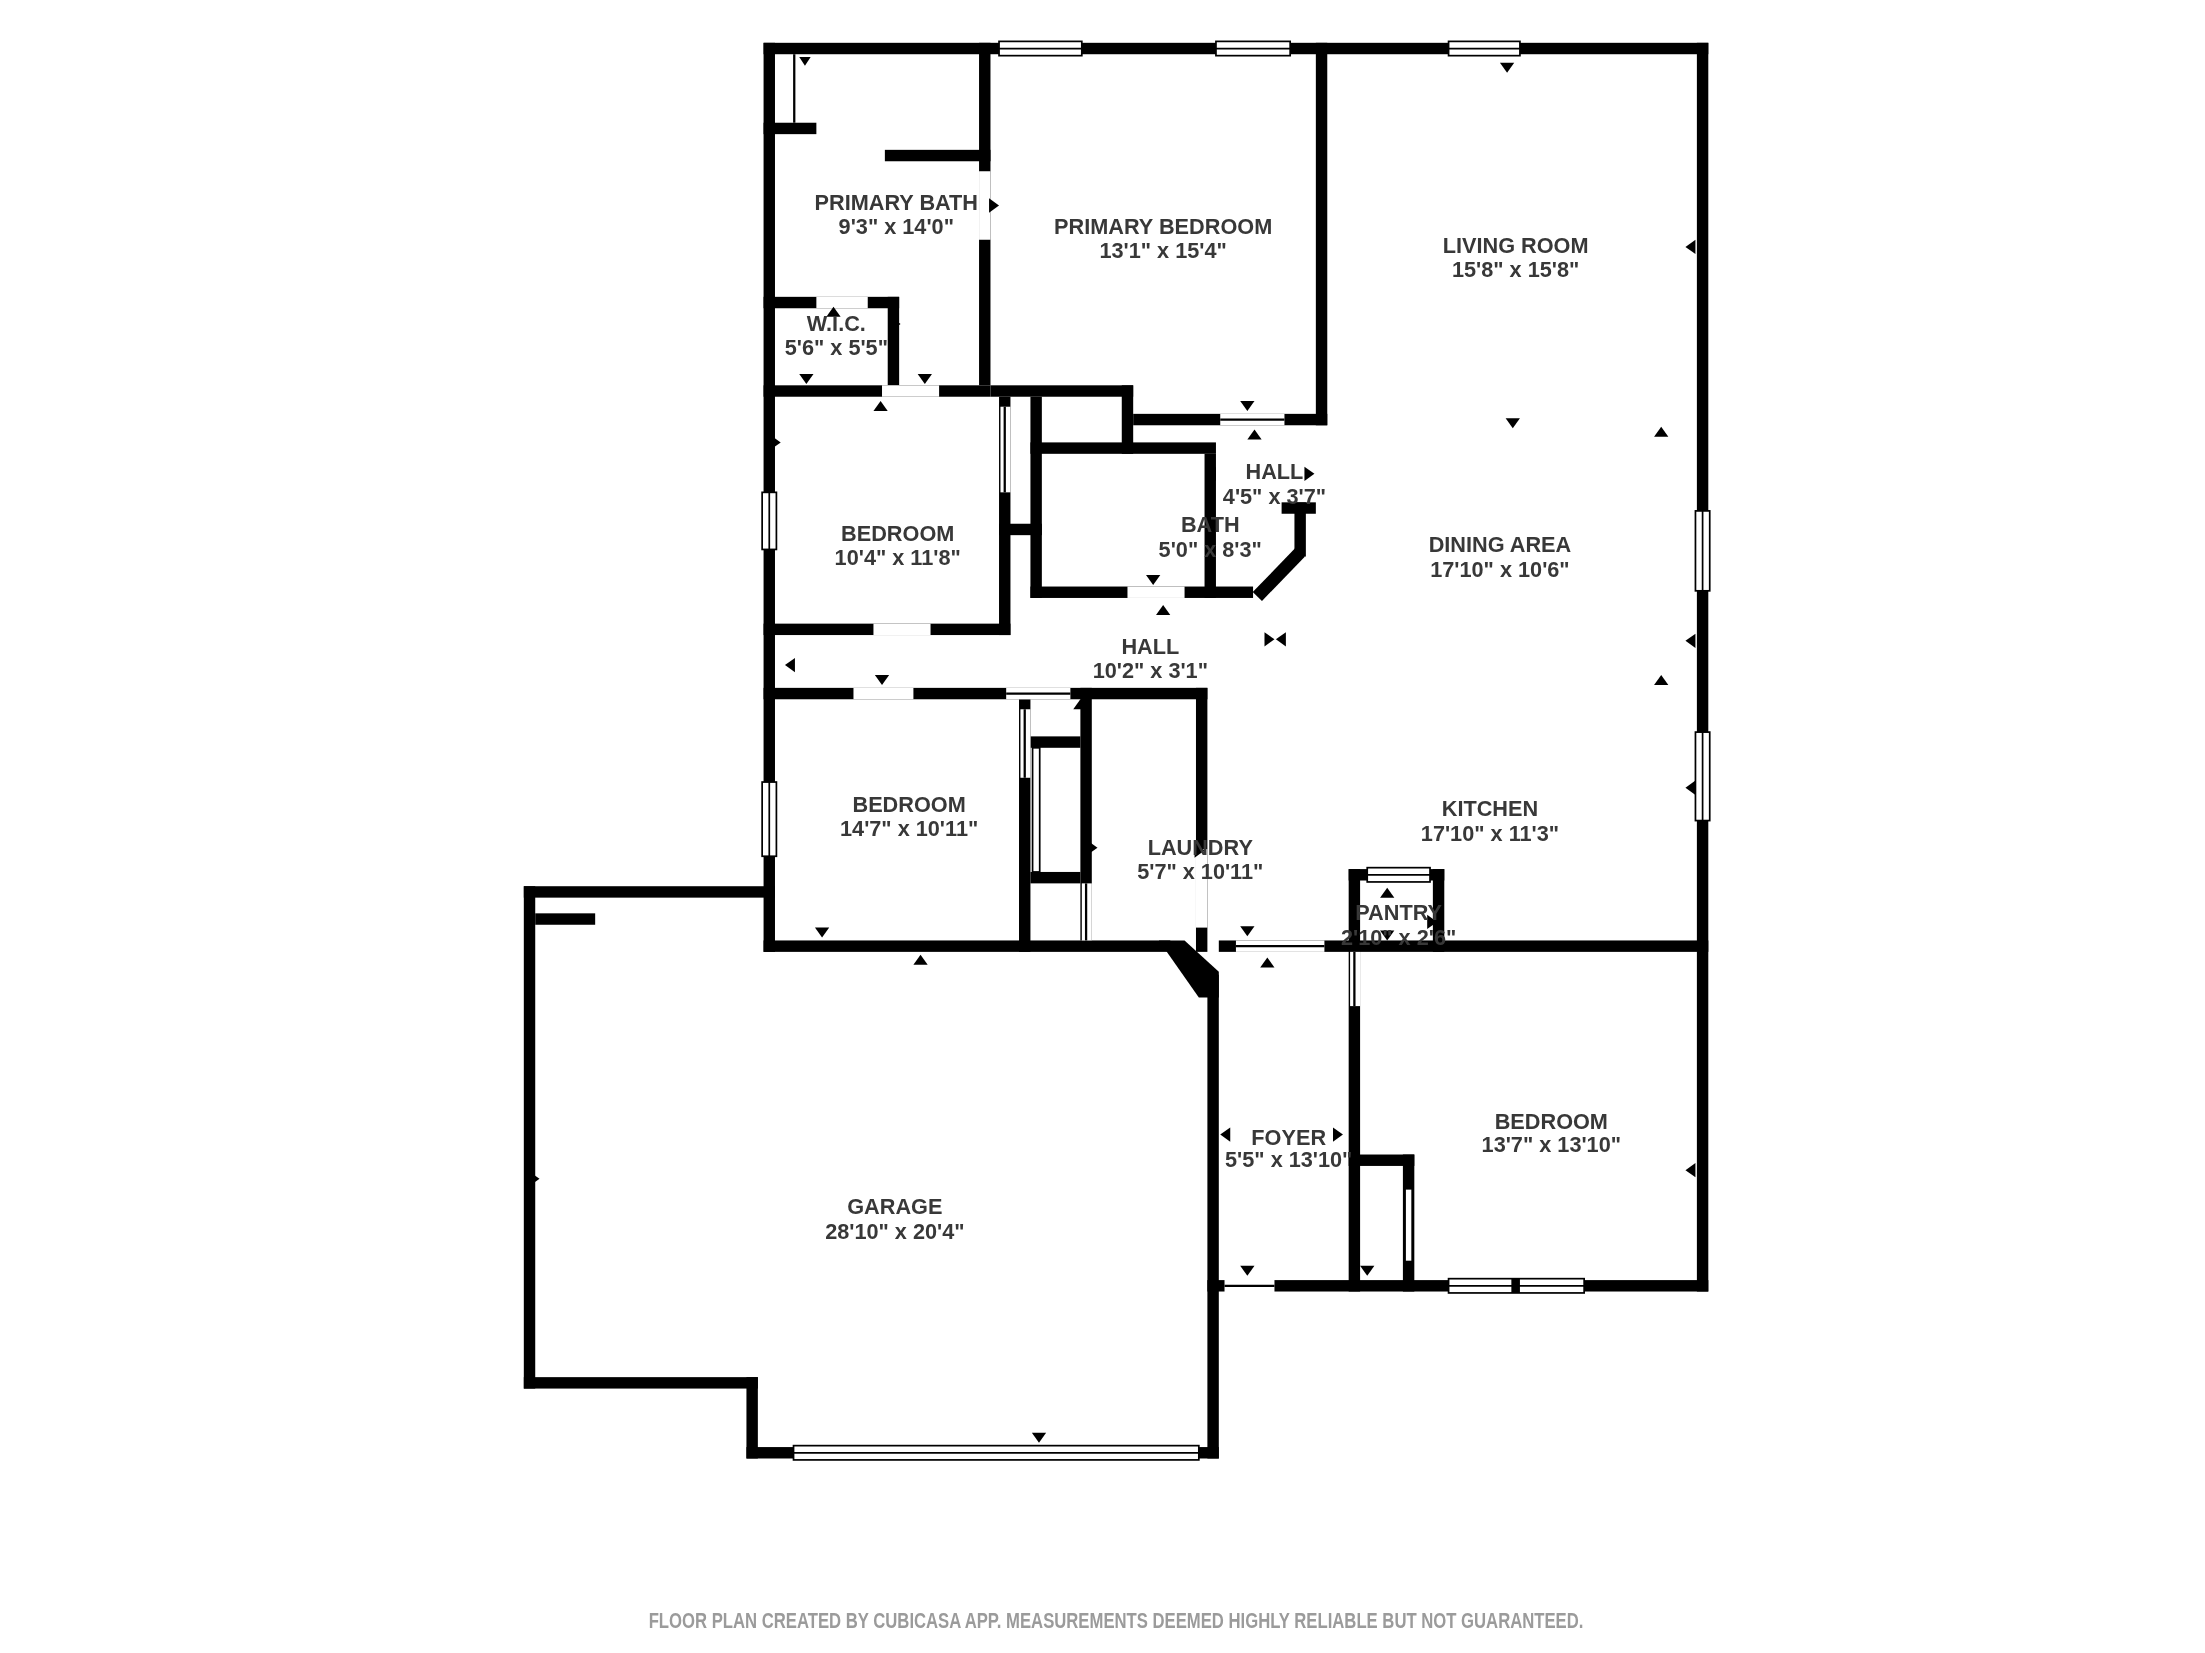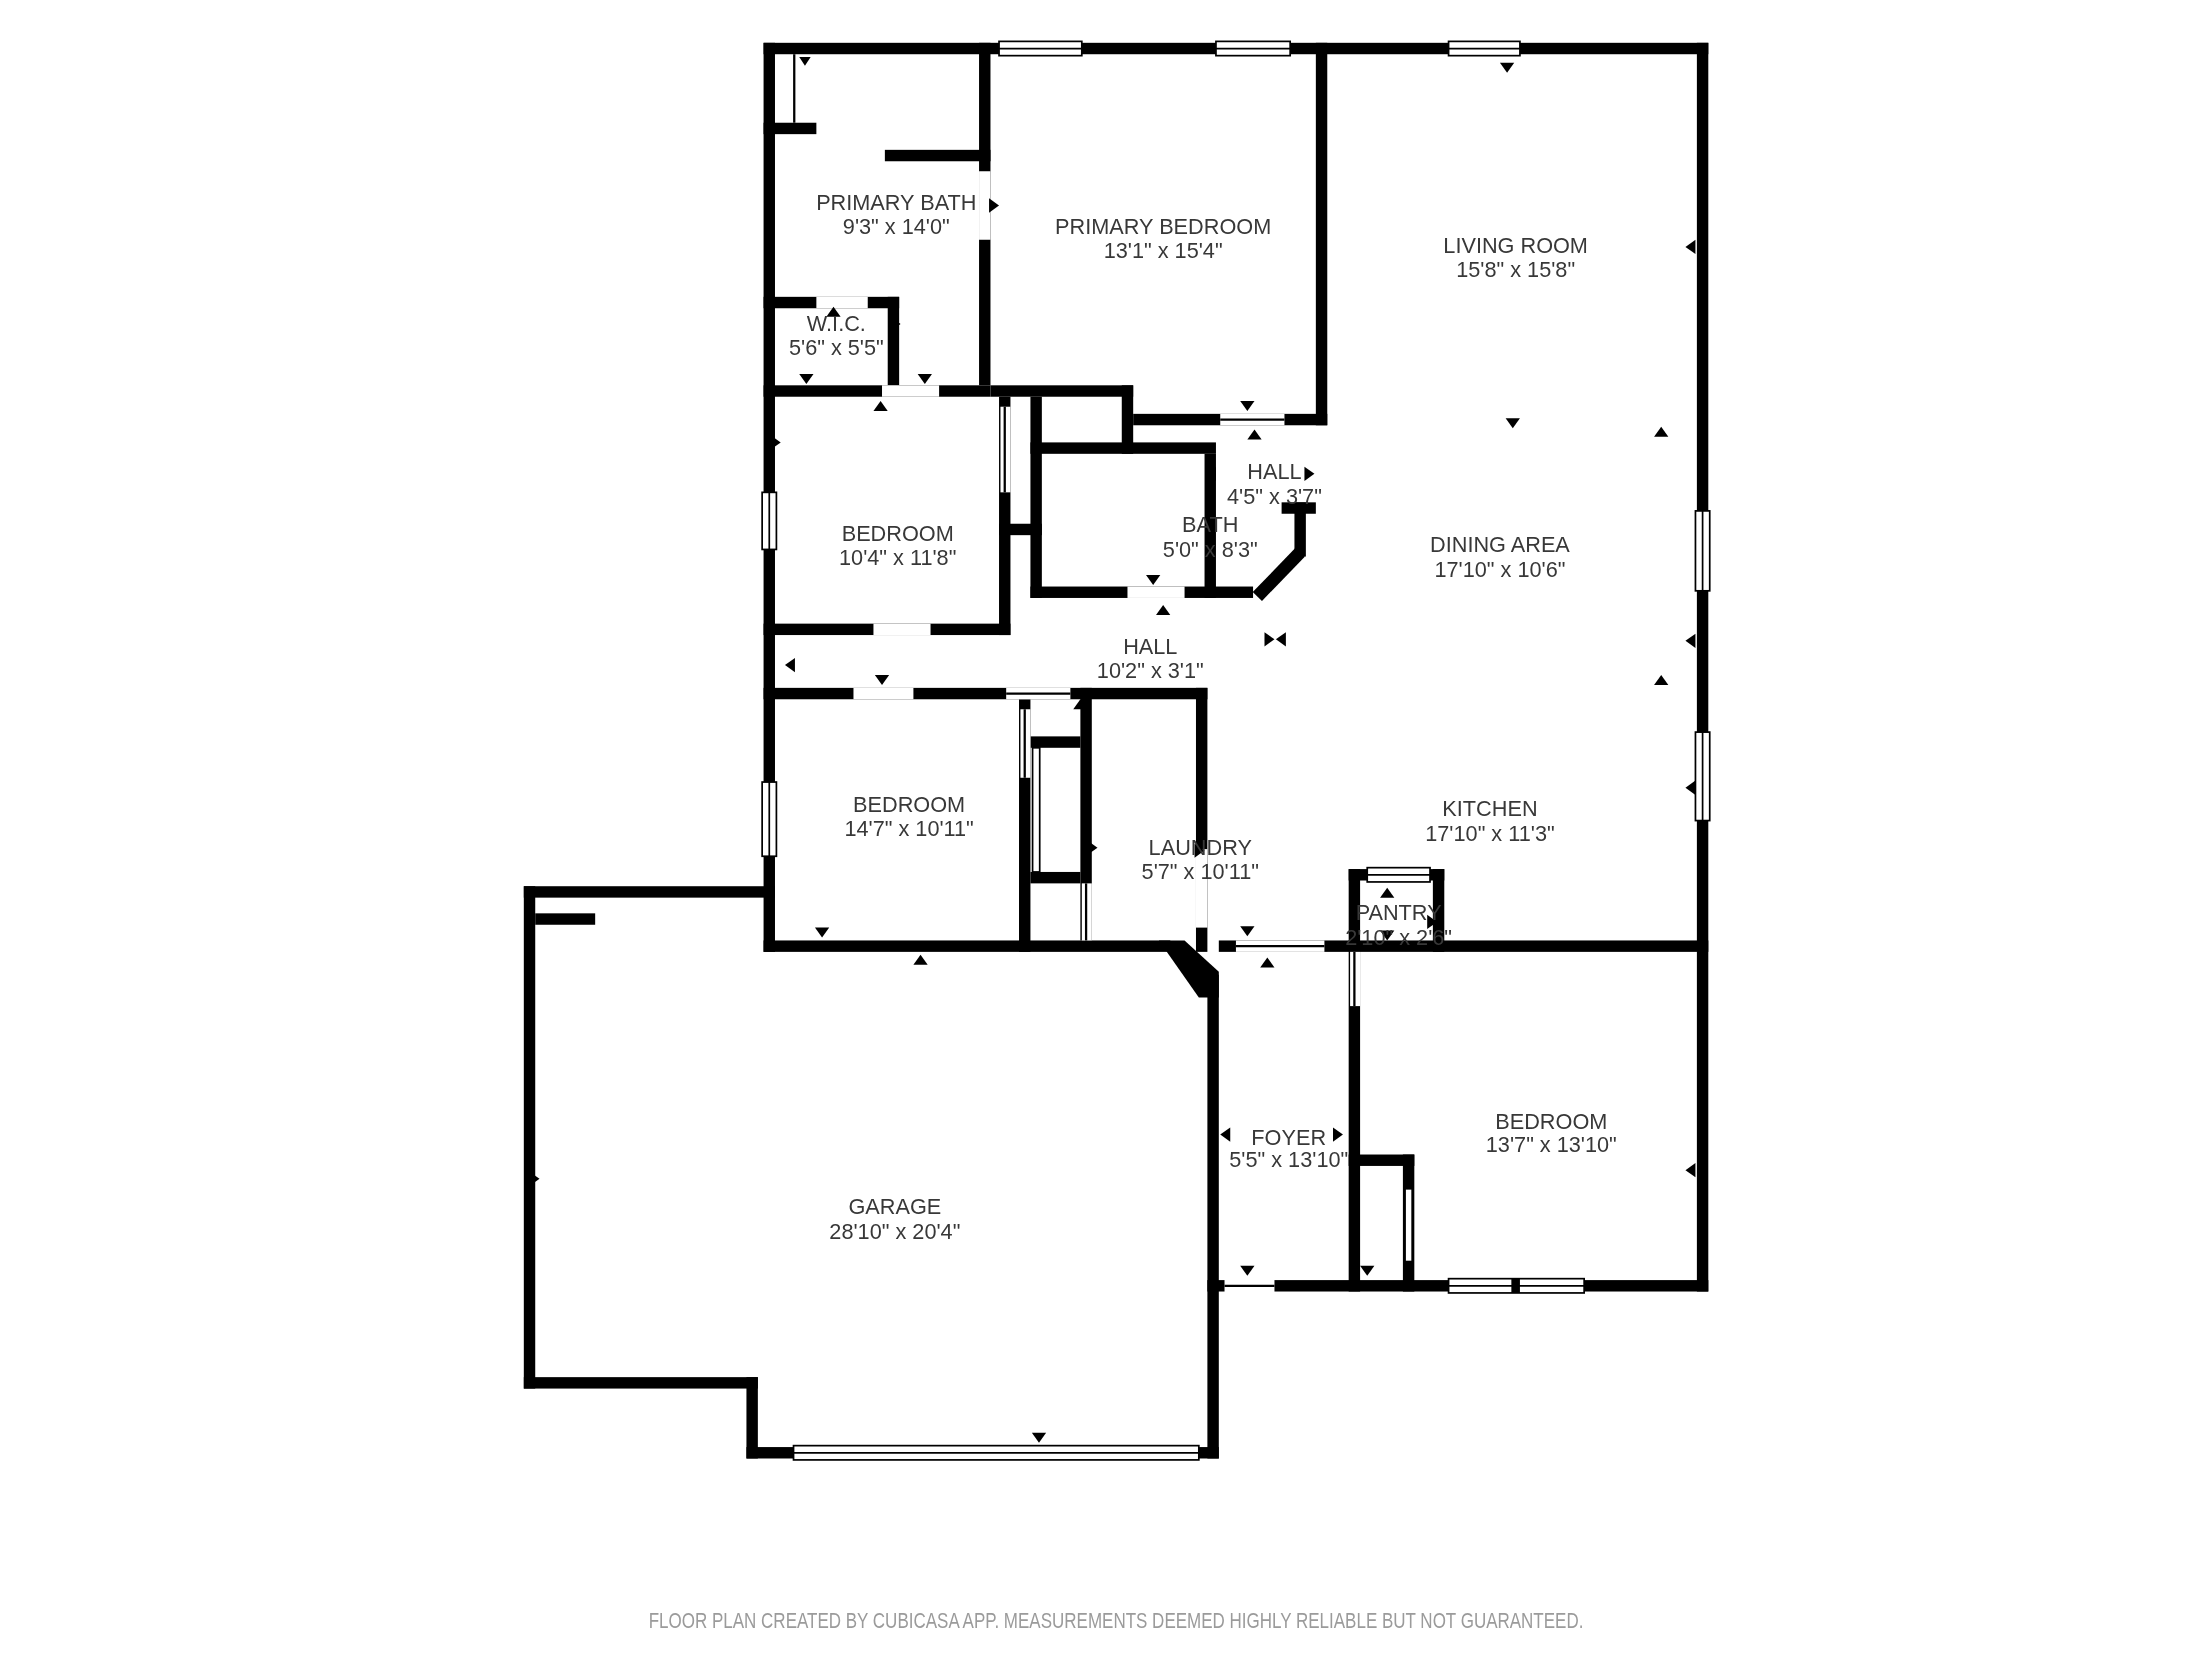--- a/index.html
+++ b/index.html
@@ -9,20 +9,21 @@
     width: 2205px;
     height: 1654px;
     font-family: "Liberation Sans", sans-serif;
   }
   #plan-wrap {
     position: relative;
     width: 2205px;
     height: 1654px;
     background: #ffffff;
     overflow: hidden;
+    font-weight: bold;
   }
   svg { display: block; }
   .wall { fill: #000000; stroke: none; }
   .diag { stroke: #000000; fill: none; }
   .opening { fill: #ffffff; stroke: none; }
   .win { fill: #ffffff; stroke: #000000; stroke-width: 1.2; }
   .winline { stroke: #000000; stroke-width: 1.2; fill: none; }
   .thin { stroke: #000000; stroke-width: 1.6; fill: none; }
   .marker { fill: #000000; stroke: none; }
   .room-name, .room-dims {

